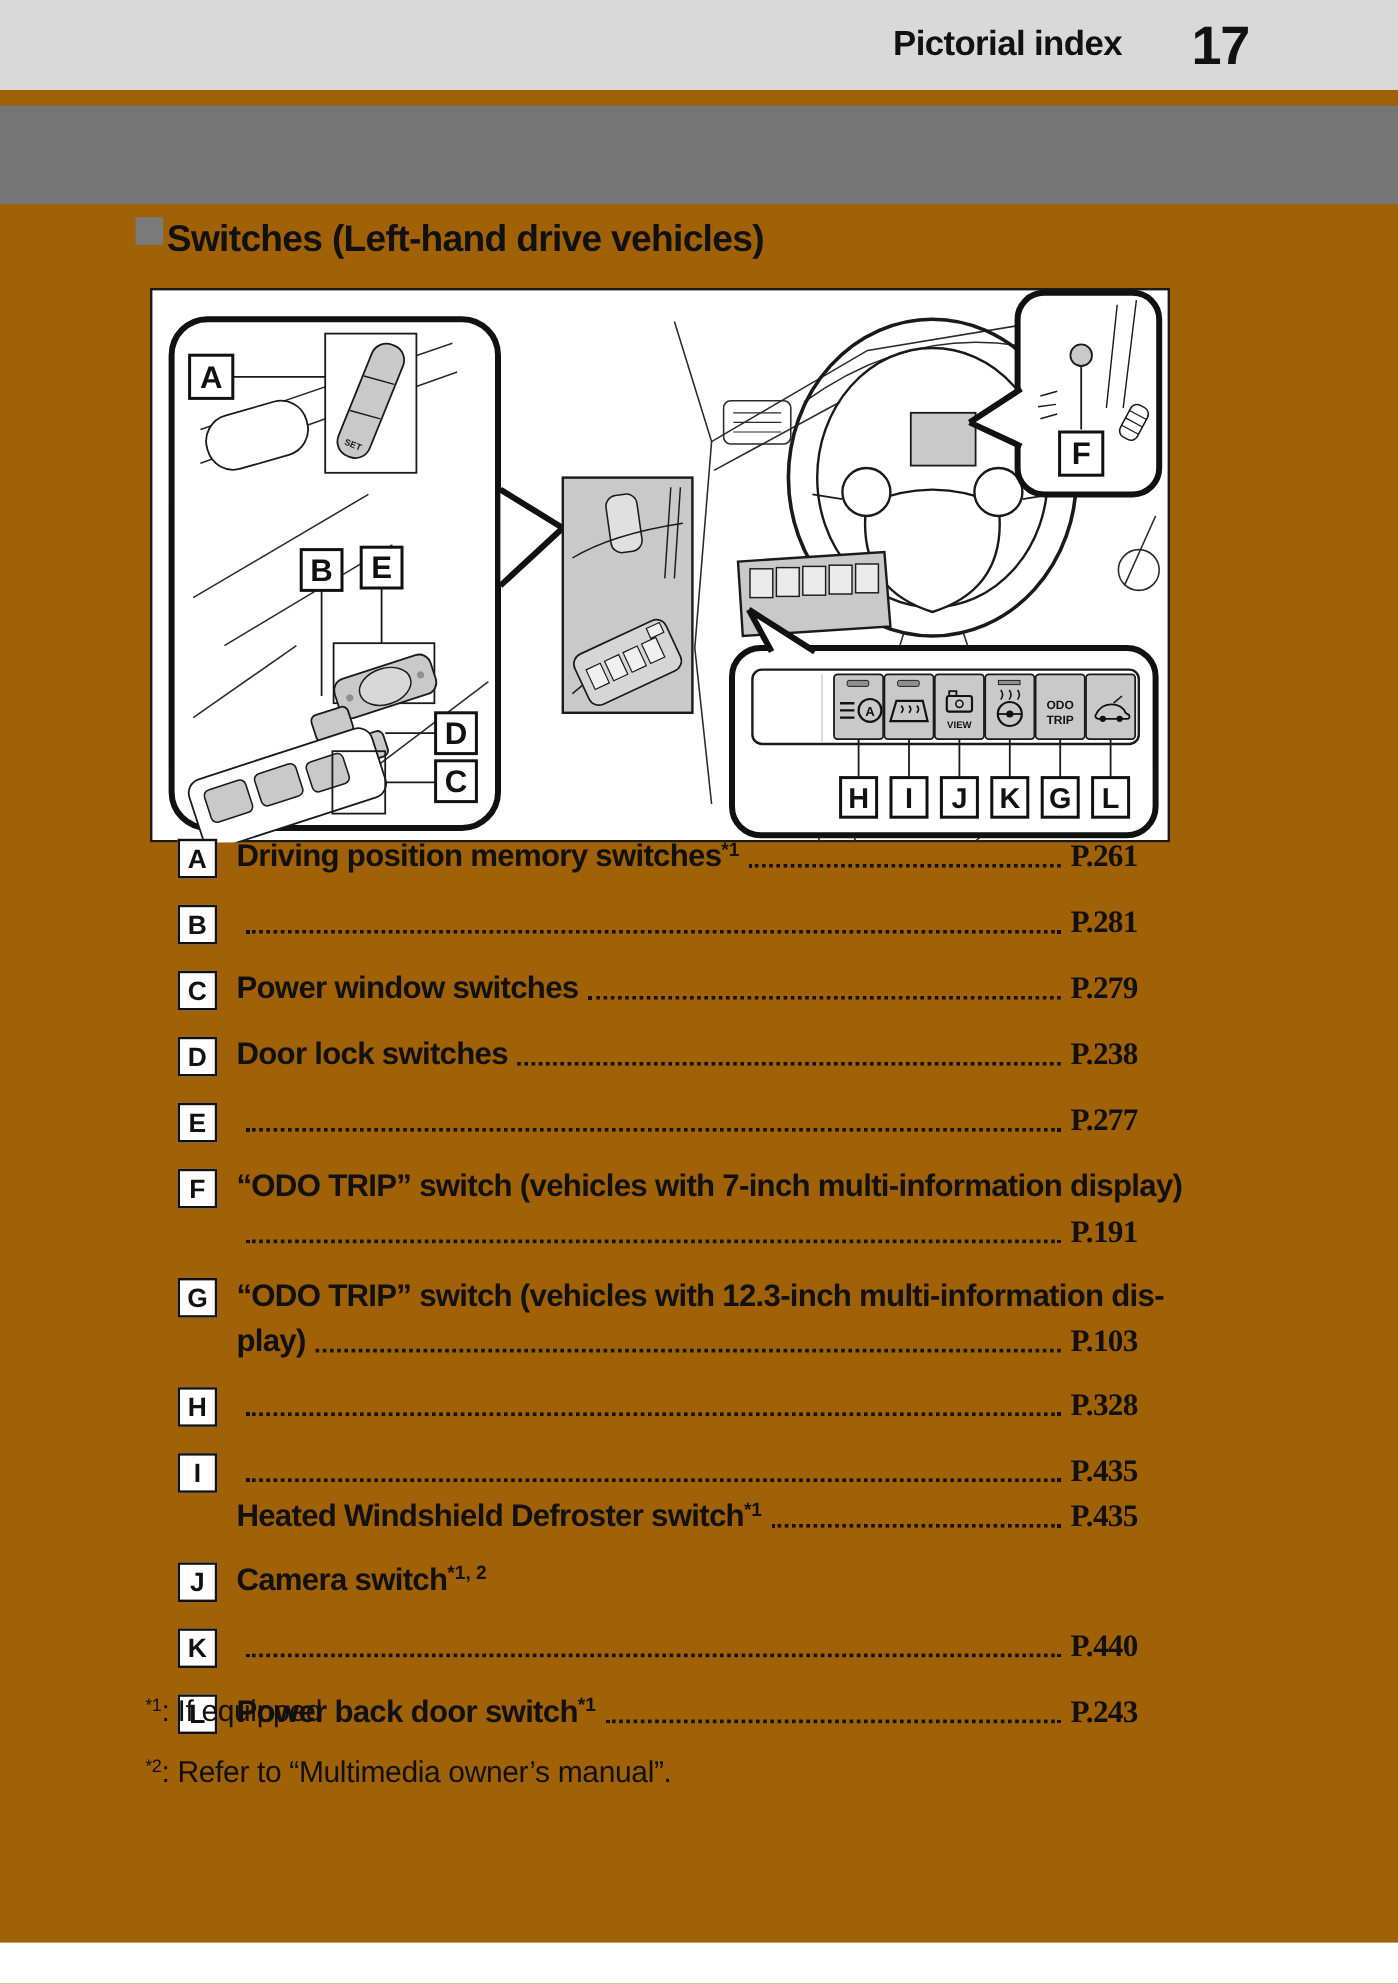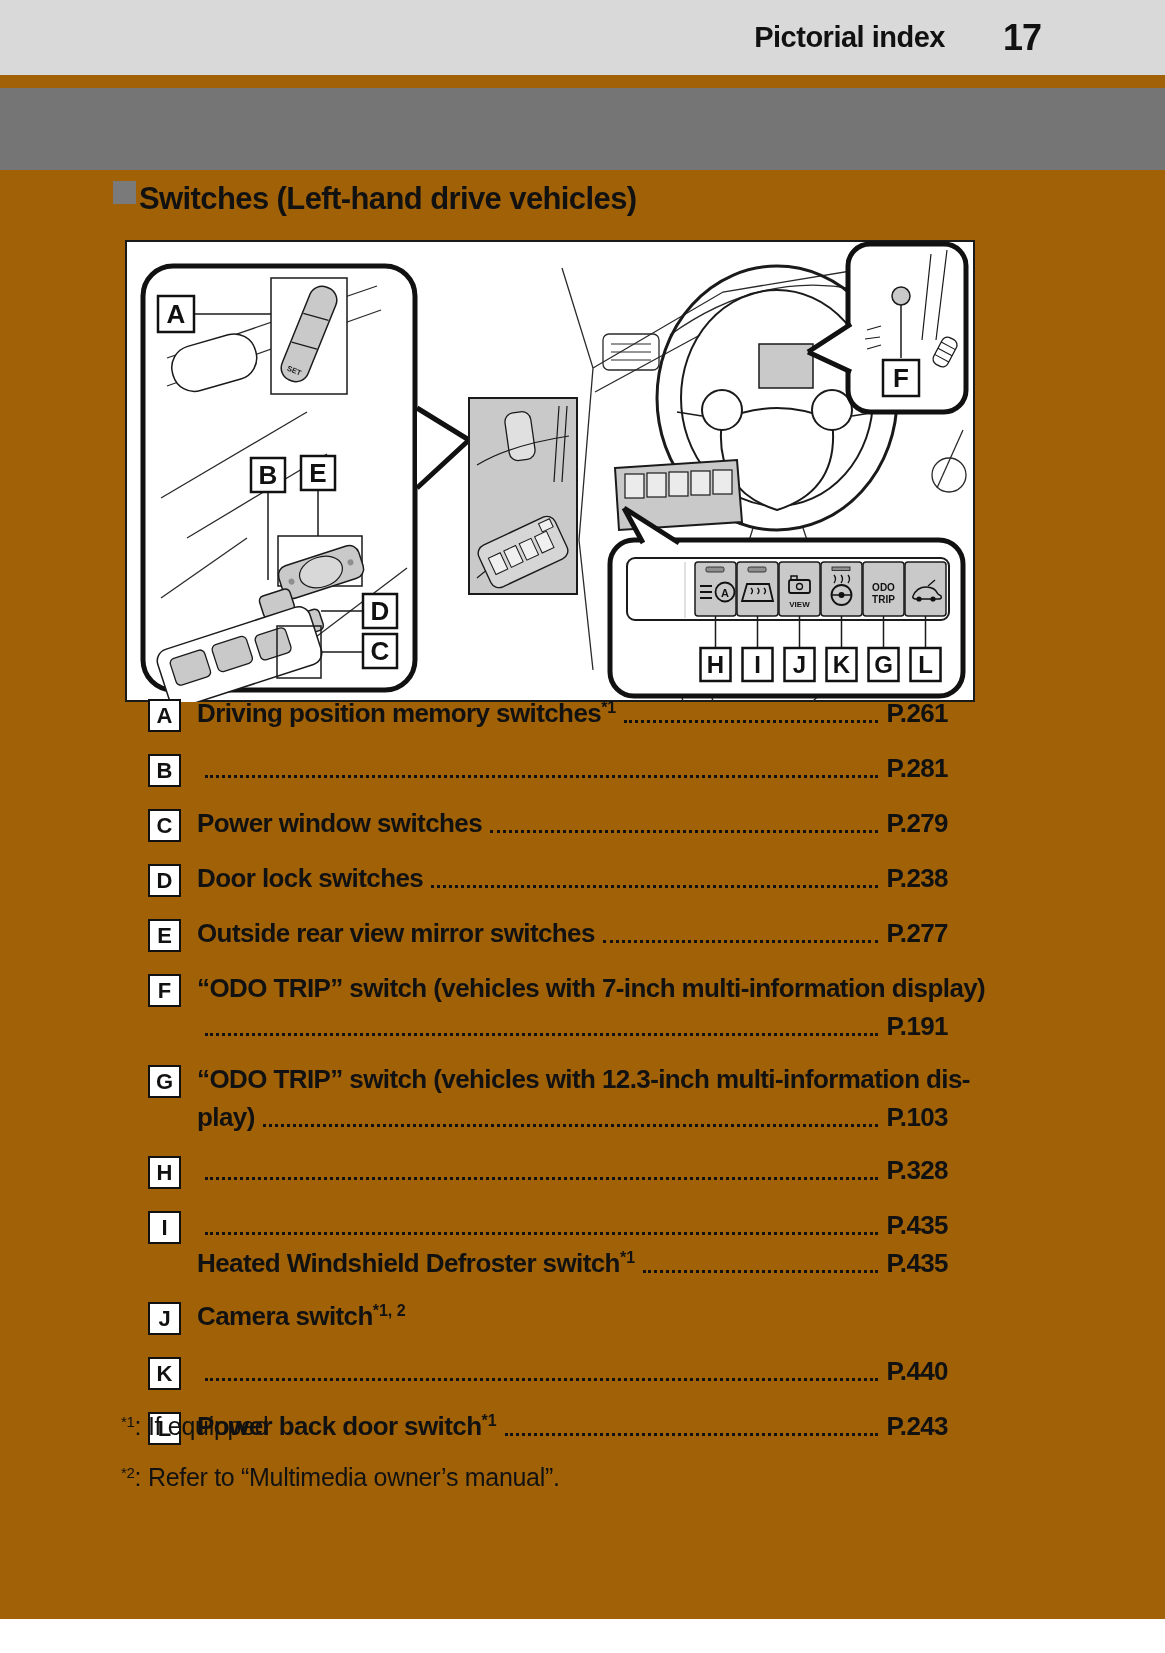--- a/index.html
+++ b/index.html
@@ -14,21 +14,21 @@
     position:relative;width:1165px;height:1619px;background:#a16207;
     font-family:"Liberation Sans", sans-serif;color:var(--ink);overflow:hidden;
   }
   
   .band-light{
     position:absolute;left:0;top:0;width:100%;height:75px;background:var(--band-light);
     display:flex;align-items:center;justify-content:flex-end;box-sizing:border-box;
     padding-right:124px;gap:58px;
   }
   .crumb{font-size:29px;font-weight:bold;letter-spacing:-0.5px;}
-  .pagenum{font-size:36px;font-weight:bold;letter-spacing:-1px;}
+  .pagenum{font-size:45px;font-weight:bold;letter-spacing:-1px;}
   .band-dark{position:absolute;left:0;top:88px;width:100%;height:82px;background:var(--band-dark);}
   
   .section-title{
     position:absolute;top:181px;left:113px;display:flex;align-items:flex-start;
     font-size:31px;font-weight:bold;letter-spacing:-0.6px;
   }
   .bullet{width:23px;height:23px;background:var(--bullet);margin-right:3px;flex:none;}
   
   .diagram{position:absolute;top:240px;left:125px;width:850px;height:462px;}
   .diagram svg{display:block;}
@@ -46,21 +46,21 @@
     display:flex;align-items:baseline;font-weight:bold;font-size:26px;
     line-height:33px;letter-spacing:-0.6px;white-space:nowrap;
   }
   .line.cont{margin-top:5px;}
   .txt{flex:0 0 auto;}
   .sup{font-size:16px;vertical-align:9px;line-height:0;letter-spacing:0;}
   .leader{
     flex:1 1 auto;min-width:12px;height:0;border-bottom:3.5px dotted var(--ink);
     align-self:flex-end;margin:0 8px 7px 8px;
   }
-  .pageref{flex:0 0 auto;font-weight:bold;}
+  .pageref{flex:0 0 auto;font-weight:bold;font-family:Liberation Serif, serif;}
   
   .footnotes{position:absolute;top:1405px;left:121px;font-size:25px;letter-spacing:-0.3px;}
   .fn{margin-bottom:13px;line-height:34px;}
   .fn sup{font-size:15px;vertical-align:8px;}
 </style>
 </head>
 <body>
 
 <div class="page">
 
@@ -345,21 +345,20 @@
             <span class="txt">Door lock switches </span>
             <span class="leader"></span>
             <span class="pageref">P.238</span>
           </div>
         </div>
       </div>
       <div class="idx-row">
         <span class="lbox">E</span>
         <div class="lines">
           <div class="line">
-            <span class="txt">Outside rear view mirror switches </span>
             <span class="leader"></span>
             <span class="pageref">P.277</span>
           </div>
         </div>
       </div>
       <div class="idx-row">
         <span class="lbox">F</span>
         <div class="lines">
           <div class="line">
             <span class="txt">“ODO TRIP” switch (vehicles with 7-inch multi-information display)</span>

